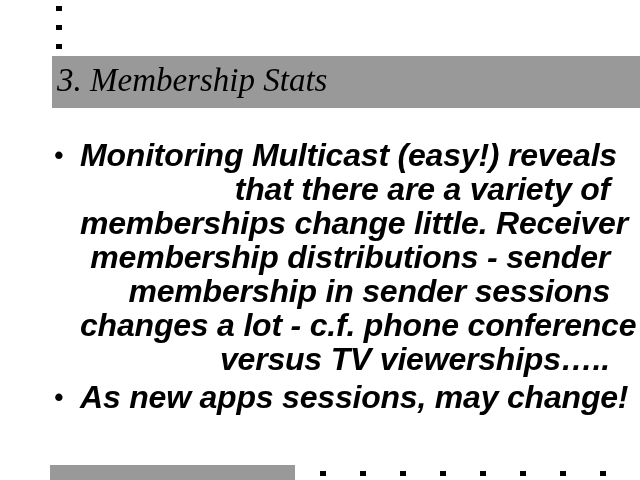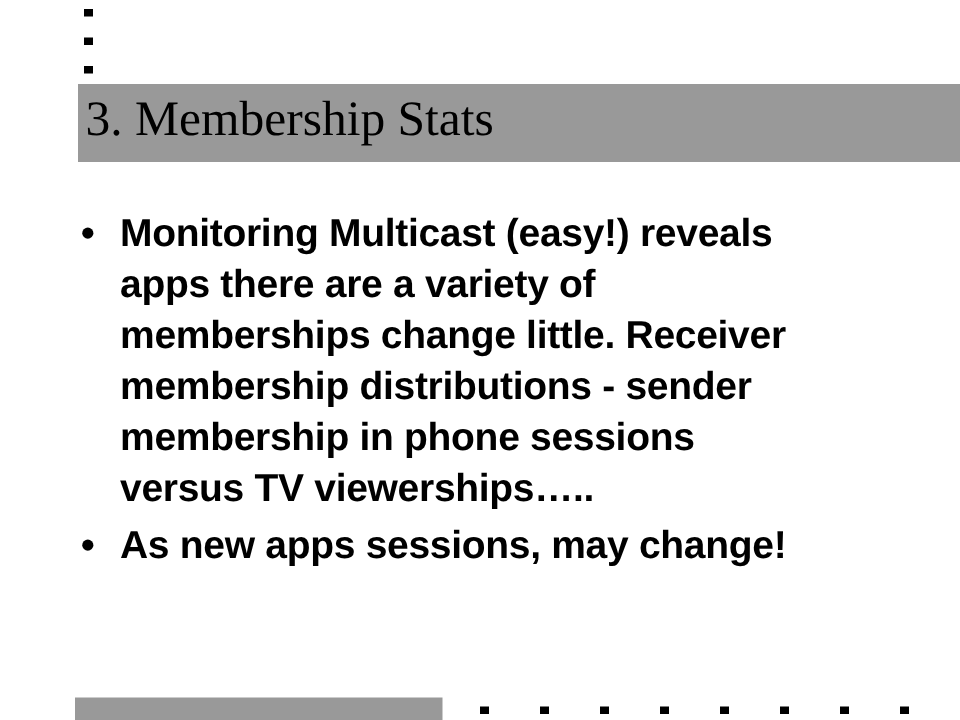--- a/index.html
+++ b/index.html
@@ -10,20 +10,21 @@
   }
   body {
     font-family: "Liberation Sans", sans-serif;
   }
   .slide {
     position: relative;
     width: 640px;
     height: 480px;
     background: #ffffff;
     overflow: hidden;
+    font-style: italic;
   }
 
   
   .top-dots {
     position: absolute;
     left: 56px;
     top: 0px;
     width: 40px;
     height: 54px;
   }
@@ -76,25 +77,26 @@
     left: 4px;
     top: 0;
     font-size: 26px;
     line-height: 34px;
     font-weight: bold;
     color: #000000;
   }
   .bullet-body {
     margin: 0;
     padding: 0 0 0 30px;
-    font-size: 26px;
+    font-size: 32px;
     line-height: 34px;
     font-weight: bold;
     color: #000000;
     letter-spacing: -0.2px;
+    text-align: right;
   }
   .bullet-body .ln {
     display: block;
     white-space: nowrap;
   }
 
   
   .bottom-bar {
     position: absolute;
     left: 50px;
@@ -132,24 +134,25 @@
   <div class="title-banner">
     <div class="title-text">3. Membership Stats</div>
   </div>
 
   <div class="body">
 
     <div class="bullet-row">
       <span class="bullet-mark">•</span>
       <div class="bullet-body">
         <span class="ln">Monitoring Multicast (easy!) reveals</span>
-        <span class="ln">apps there are a variety of</span>
+        <span class="ln">that there are a variety of</span>
         <span class="ln">memberships change little. Receiver</span>
         <span class="ln">membership distributions - sender</span>
-        <span class="ln">membership in phone sessions</span>
+        <span class="ln">membership in sender sessions</span>
+        <span class="ln">changes a lot - c.f. phone conference</span>
         <span class="ln">versus TV viewerships…..</span>
       </div>
     </div>
 
     <div class="bullet-row">
       <span class="bullet-mark">•</span>
       <div class="bullet-body">
         <span class="ln">As new apps sessions, may change!</span>
       </div>
     </div>

